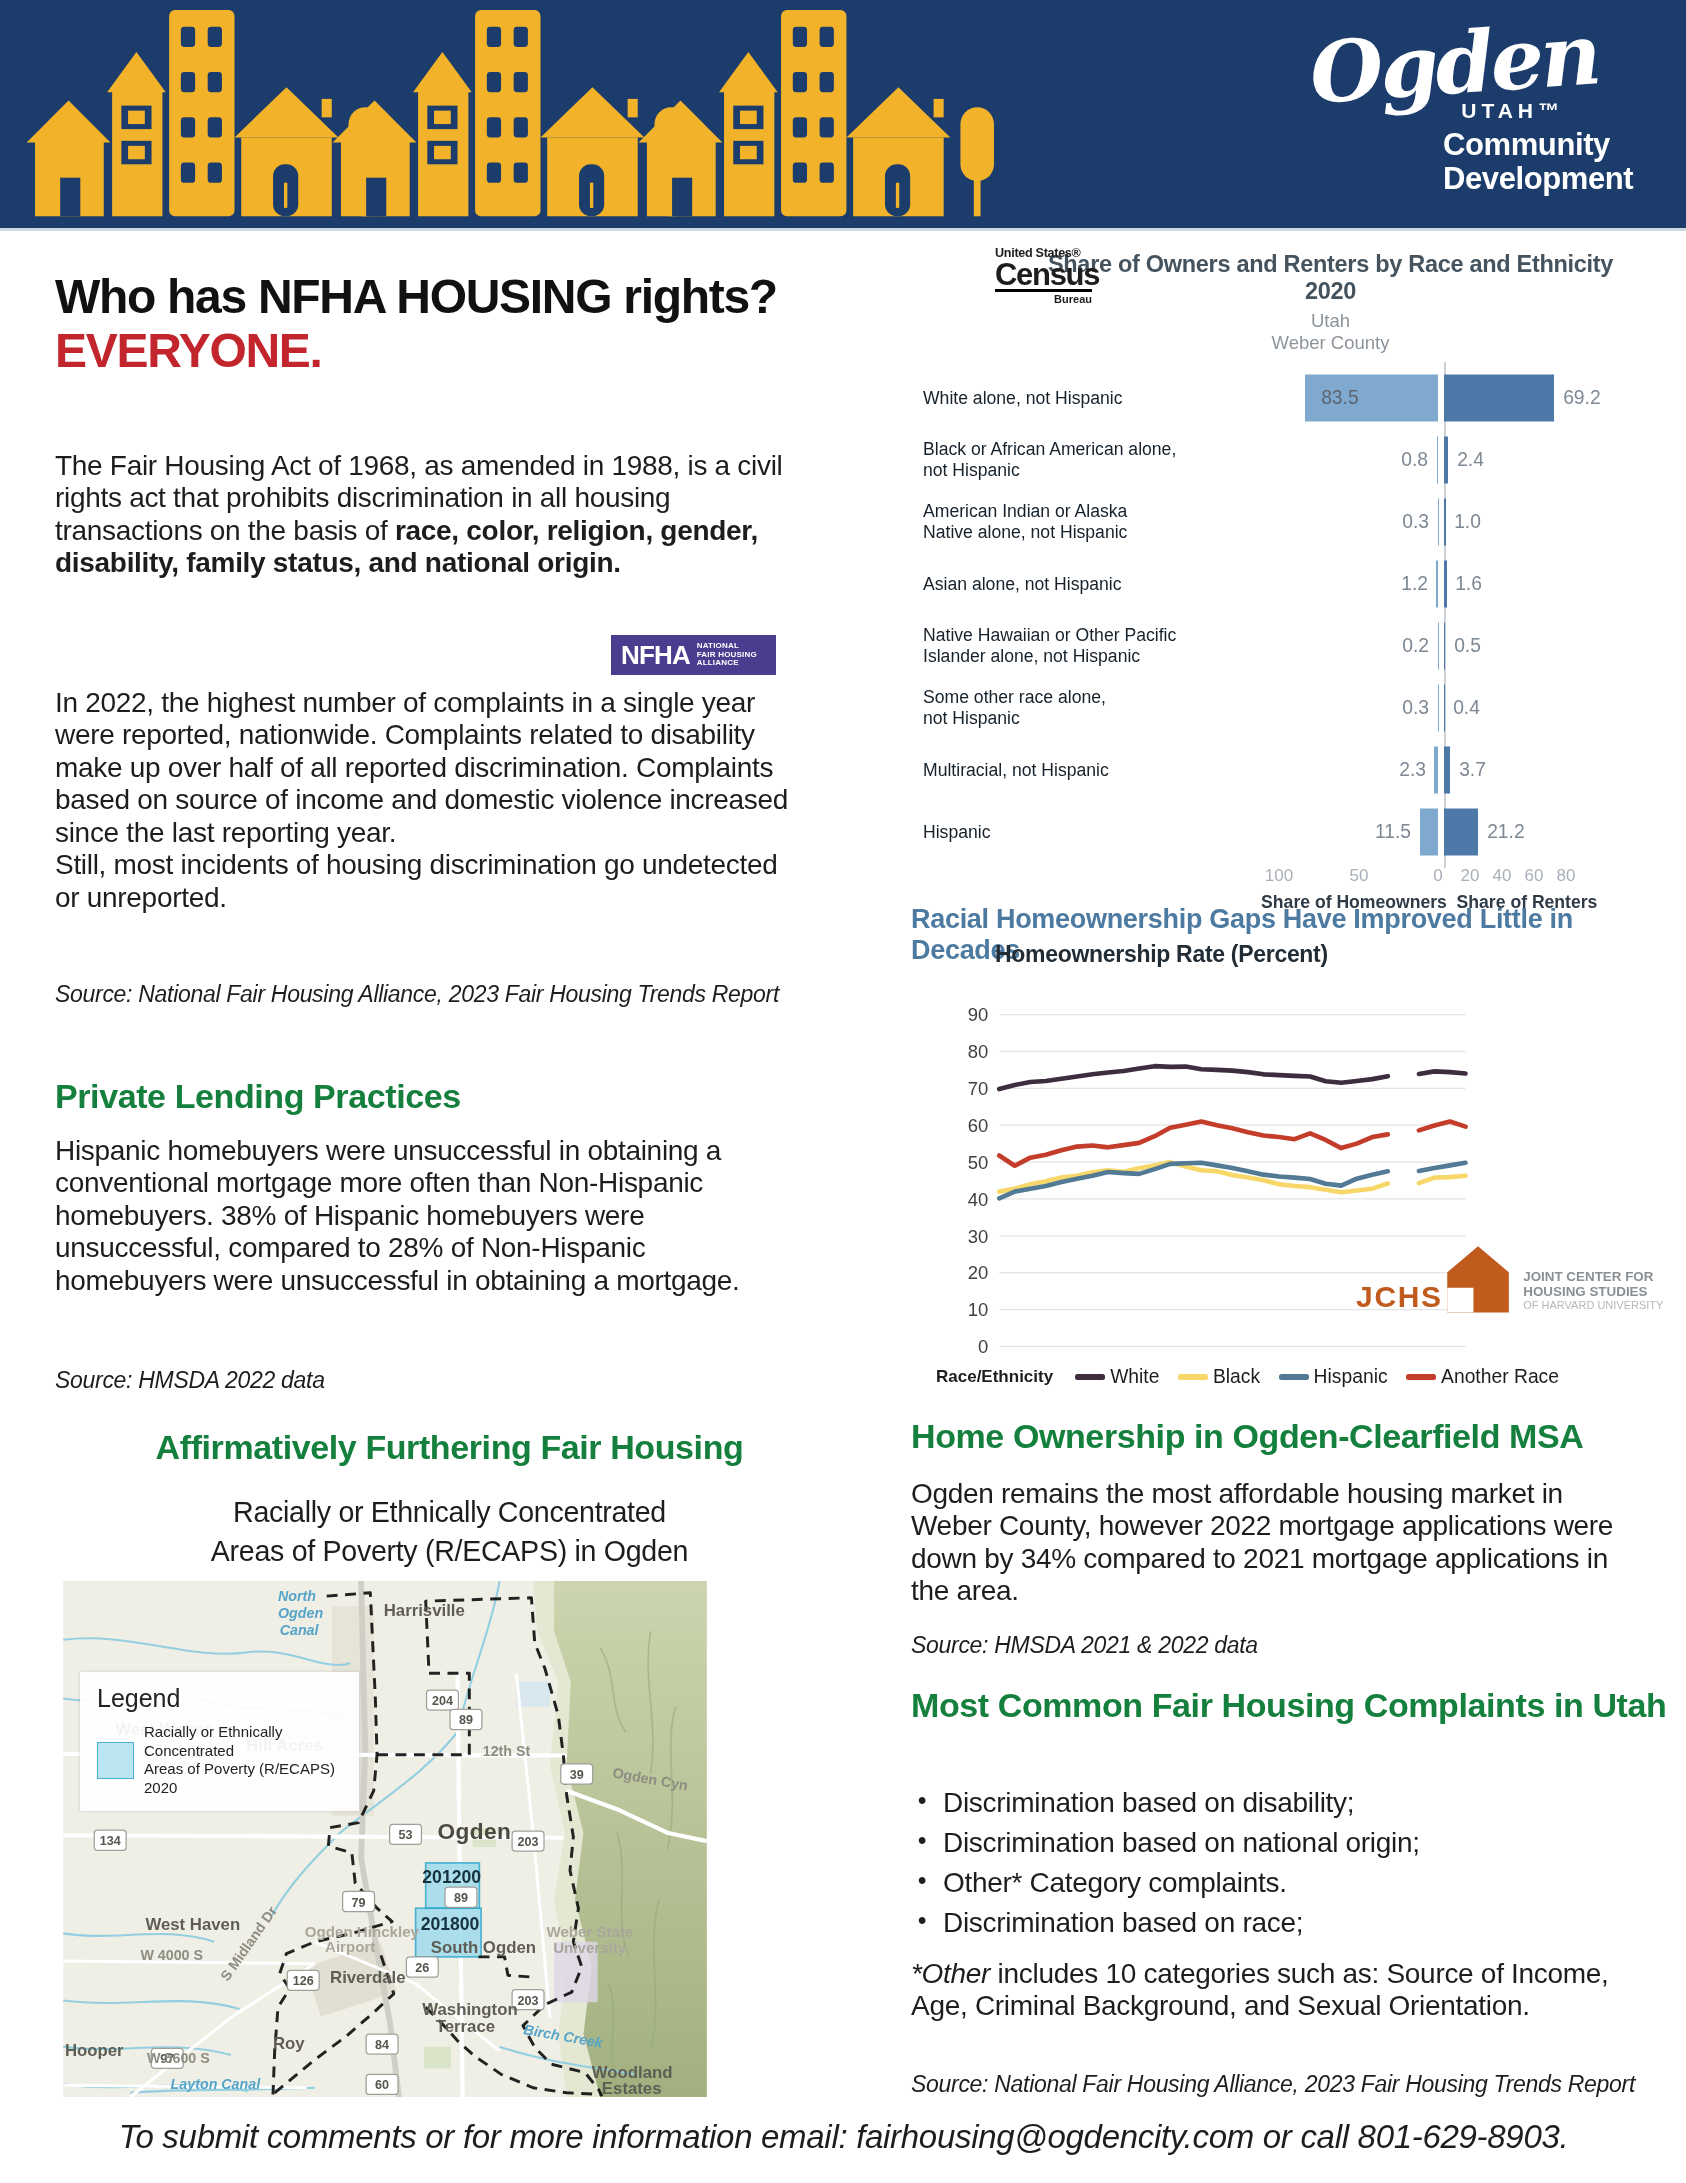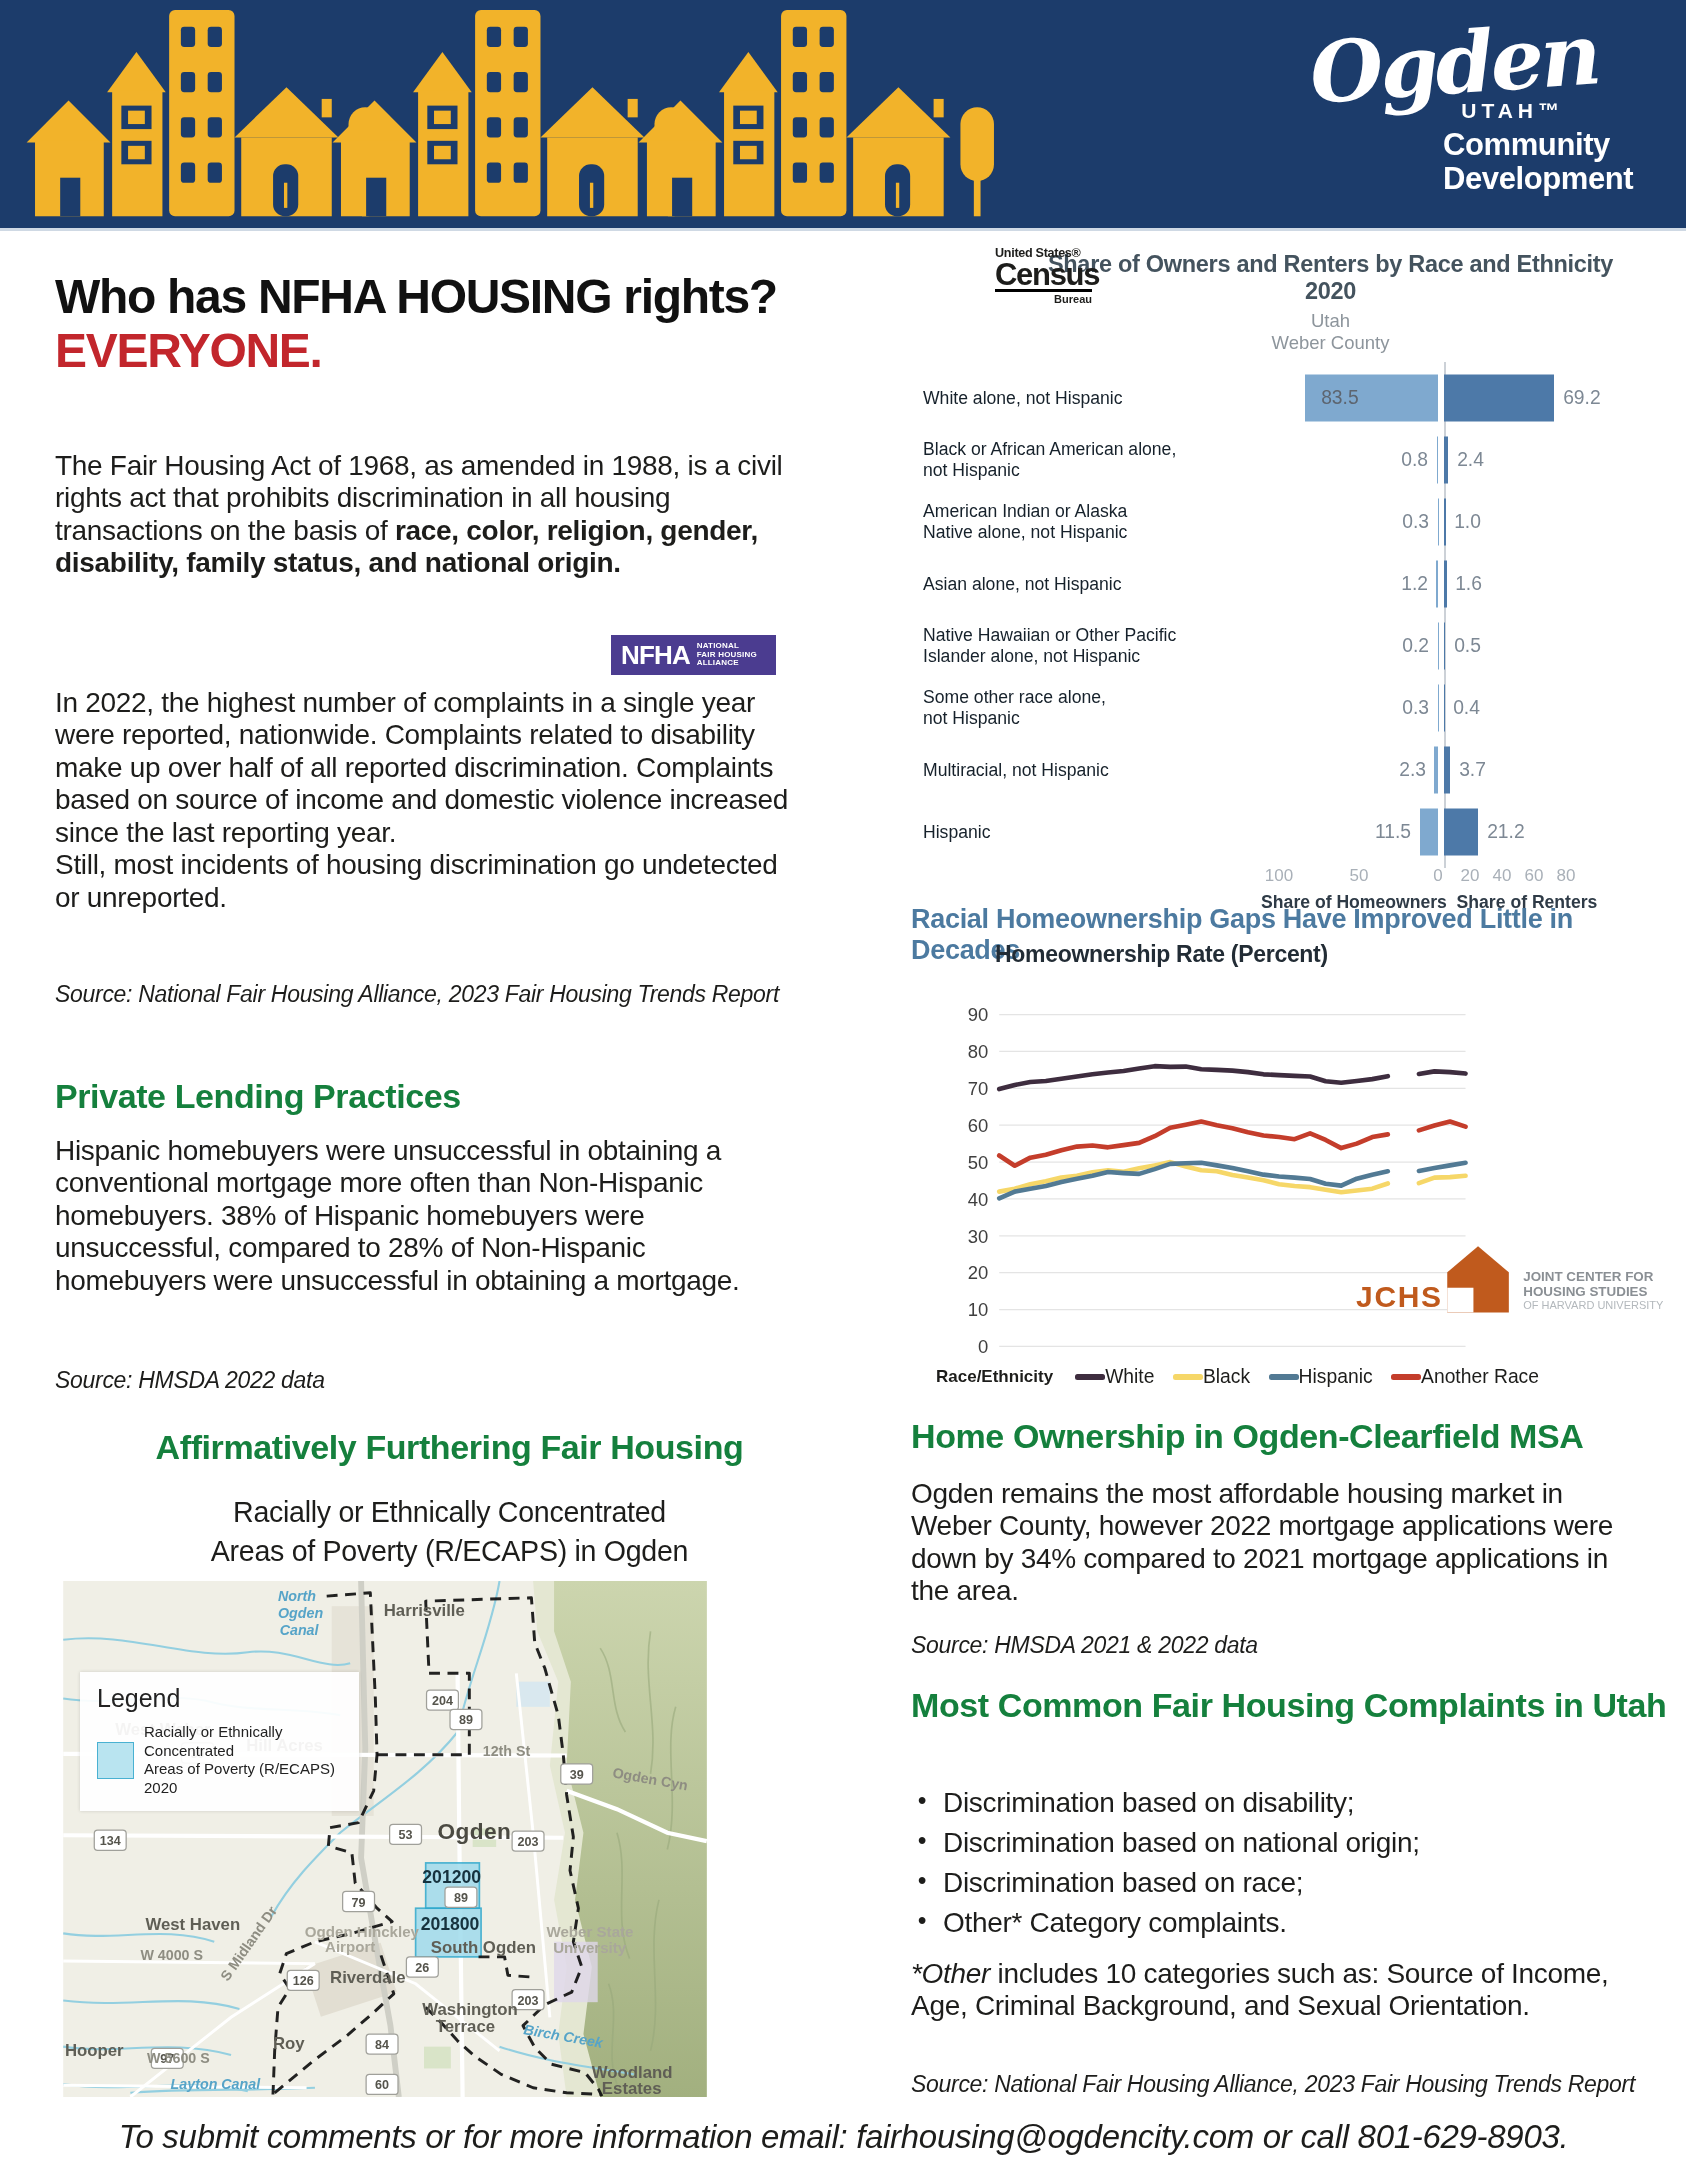--- a/index.html
+++ b/index.html
@@ -44,21 +44,21 @@
   .ccap{position:absolute;transform:translateX(-50%);font-size:17.6px;font-weight:600;color:#2f3b47;white-space:nowrap;}
   
   .h3steel{font-size:27px;font-weight:700;color:#4c7aa0;letter-spacing:-0.3px;}
   .gaps-title{font-size:23px;font-weight:700;color:#222c35;letter-spacing:-0.3px;}
   .grid{stroke:#e4e4e4;stroke-width:1.5;}
   .ylab{font-size:22px;fill:#3f3f3f;text-anchor:end;font-family:"Liberation Sans",sans-serif;}
   .xlab{font-size:24px;fill:#2e2e2e;text-anchor:middle;font-family:"Liberation Sans",sans-serif;}
   .series{fill:none;stroke-width:5.5;stroke-linejoin:round;stroke-linecap:round;}
   .gaps-legend{display:flex;align-items:center;gap:22px;font-size:19.3px;color:#1d1d1b;}
   .lg-label{font-size:17px;font-weight:700;}
-  .lgi{display:flex;align-items:center;}
+  .lgi{display:flex;align-items:center;gap:5px;}
   .dash{width:30px;height:5.9px;border-radius:2.5px;display:inline-block;}
   .jchs{display:flex;align-items:flex-end;}
   .jchs-abbr{color:#c05a1d;font-size:30px;font-weight:800;letter-spacing:1.7px;margin-right:-5px;margin-bottom:3.4px;}
   .jchs-txt{font-size:13.4px;font-weight:700;color:#8a8f94;line-height:1.15;margin-left:8.4px;margin-bottom:5px;}
   .jchs-txt .lt{font-weight:400;color:#b3b8bc;font-size:11px;}
   
   .map-wrap{left:63px;top:1581px;width:644px;height:516px;}
   .map-legend{position:absolute;left:17px;top:91px;width:249px;background:rgba(255,255,255,0.93);
       padding:11.8px 13.4px 13.4px 17px;box-shadow:0 0 3.4px rgba(0,0,0,0.15);}
   .map-legend h4{margin:0 0 10px 0;font-size:25px;font-weight:500;color:#222;}
@@ -511,22 +511,22 @@
   </div>
 
   <div class="abs h2" style="left:911px;top:1417px;width:756px;">Home Ownership in Ogden-Clearfield MSA</div>
   <div class="abs body-p" style="left:911px;top:1478px;width:739px;">Ogden remains the most affordable housing market in Weber County, however 2022 mortgage applications were down by 34% compared to 2021 mortgage applications in the area.</div>
   <div class="abs src" style="left:911px;top:1632px;width:756px;">Source: HMSDA 2021 &amp; 2022 data</div>
 
   <div class="abs h2" style="left:911px;top:1686px;width:756px;line-height:1.12;">Most Common Fair Housing Complaints in Utah</div>
   <ul class="abs bullets" style="left:911px;top:1785px;width:756px;">
       <li>Discrimination based on disability;</li>
       <li>Discrimination based on national origin;</li>
+      <li>Other* Category complaints.</li>
       <li>Discrimination based on race;</li>
-      <li>Other* Category complaints.</li>
     </ul>
   <div class="abs body-p" style="left:911px;top:1958px;width:739px;">
     <i>*Other</i><span> includes 10 categories such as: Source of Income, Age, Criminal Background, and Sexual Orientation.</span>
   </div>
   <div class="abs src" style="left:911px;top:2071px;width:773px;">Source: National Fair Housing Alliance, 2023 Fair Housing Trends Report</div>
 
   <div class="abs footer">To submit comments or for more information email: fairhousing@ogdencity.com or call 801-629-8903.</div>
 </div>
 
 

